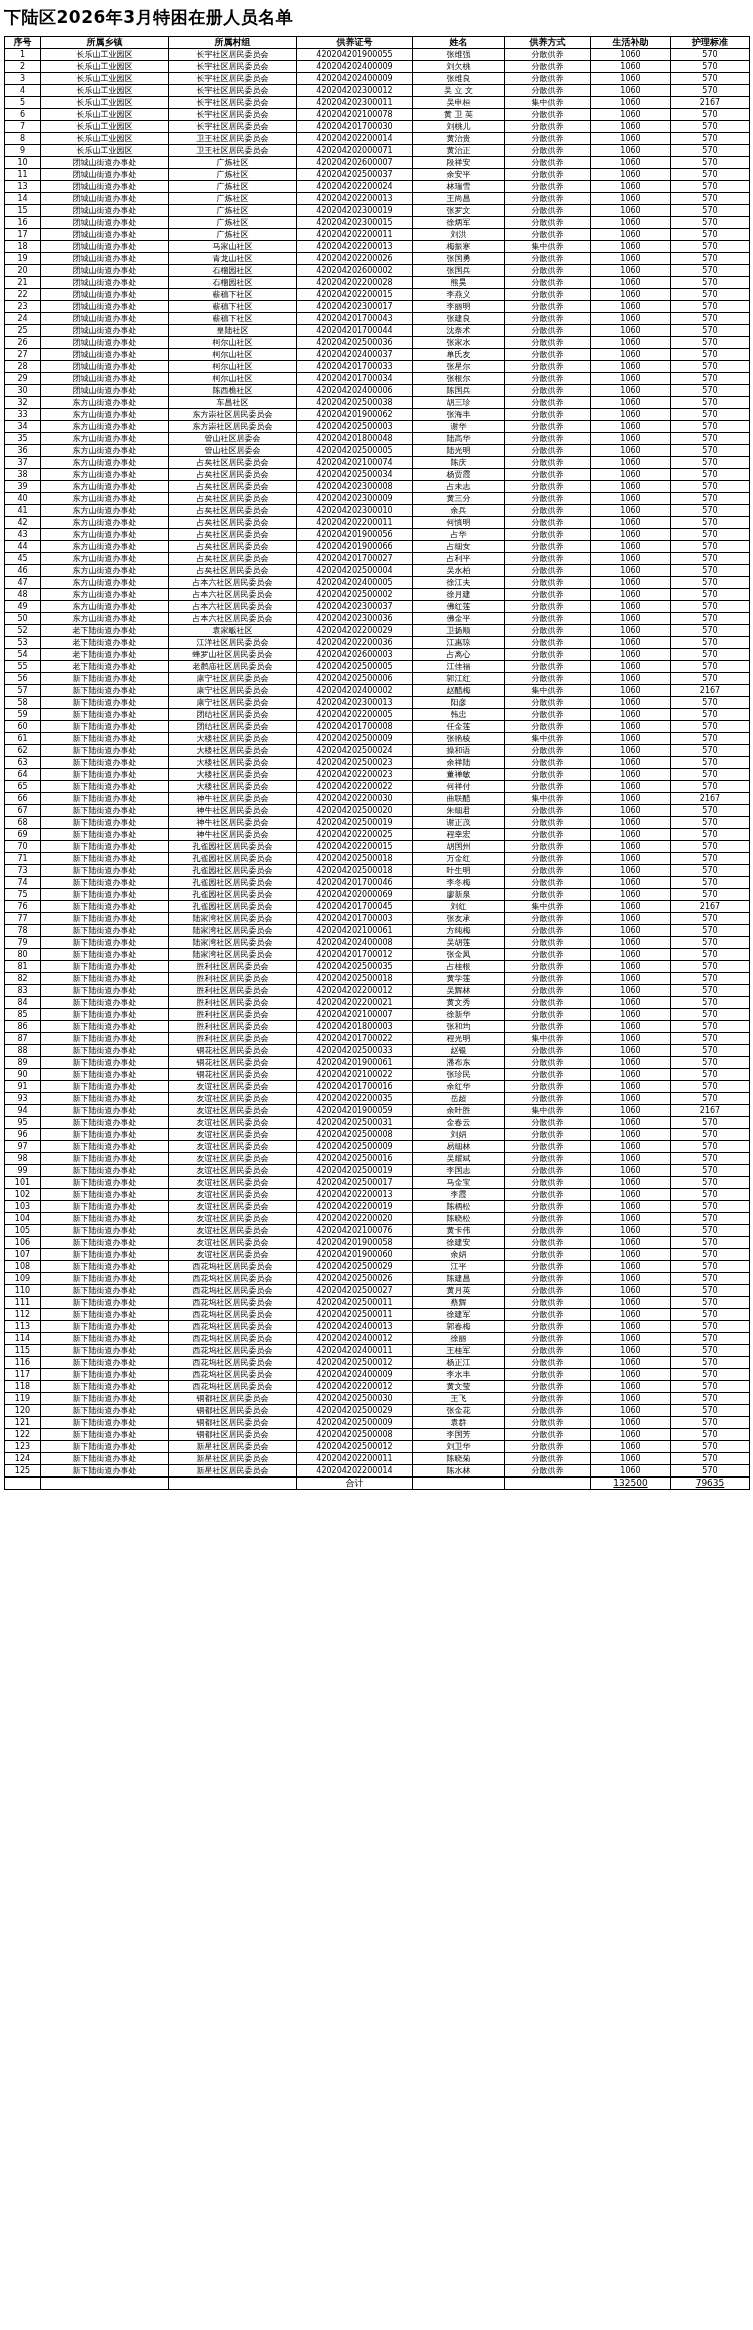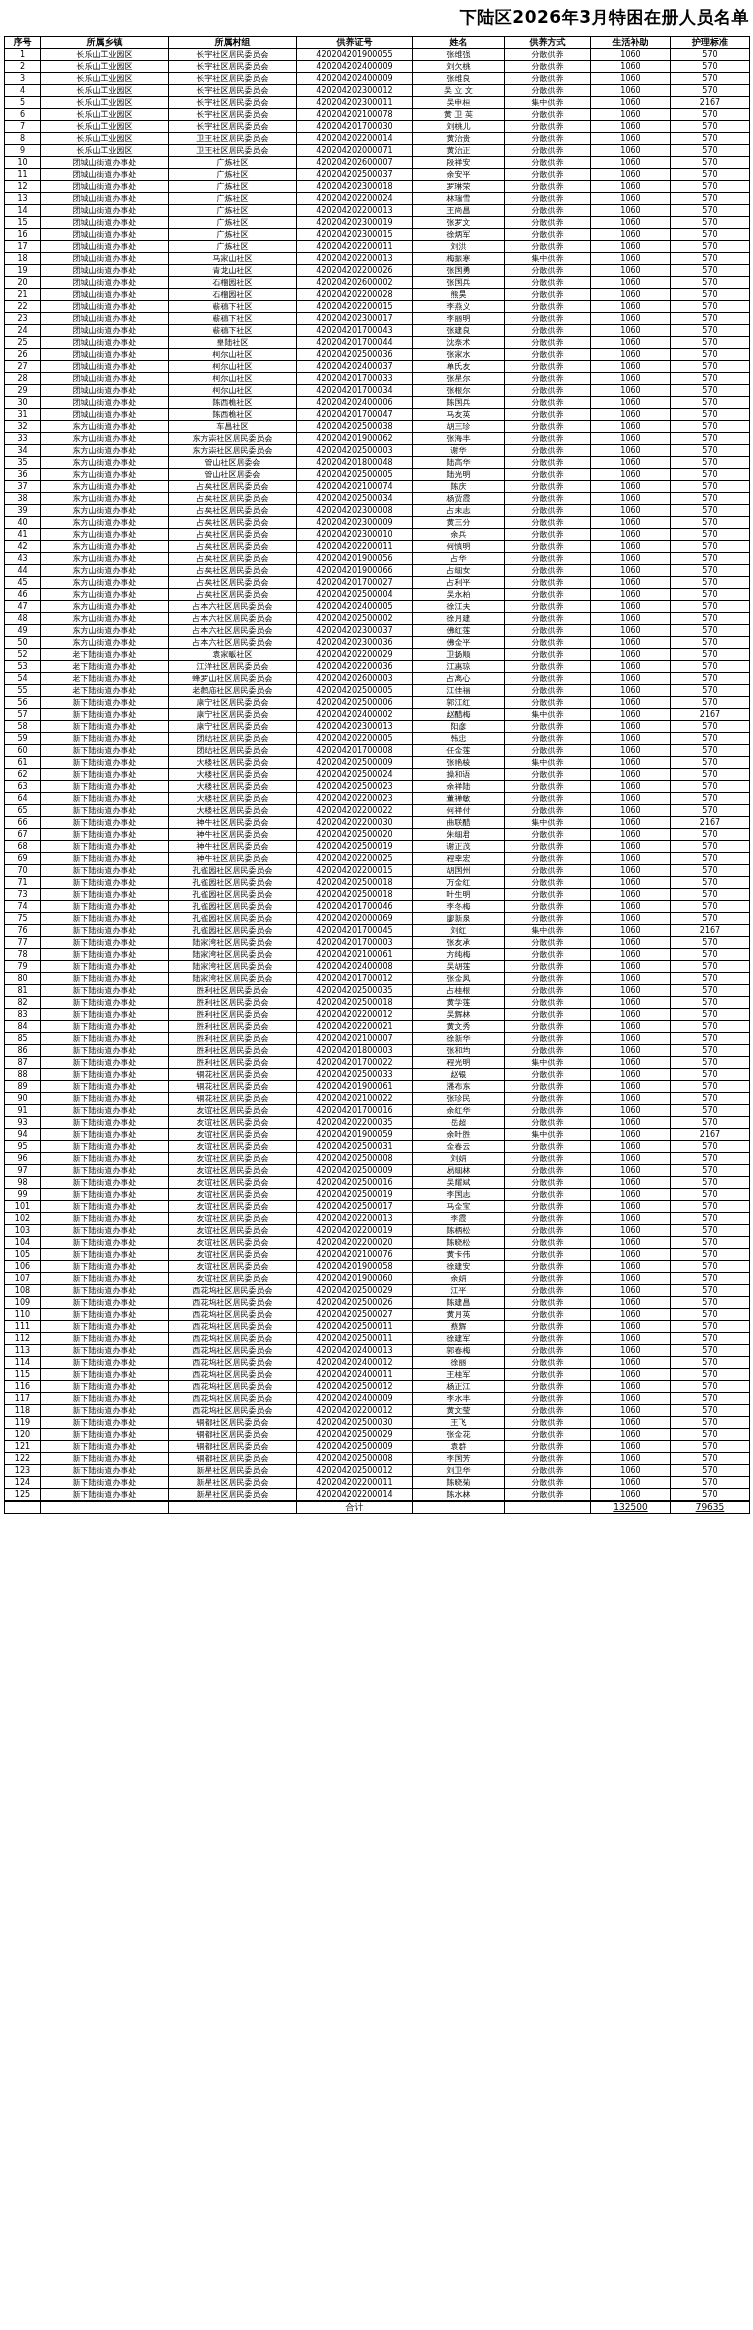--- a/index.html
+++ b/index.html
@@ -11,21 +11,21 @@
     width: 753px;
     font-family: "DejaVu Sans", "Liberation Sans", sans-serif;
     color: #000000;
   }
   .page {
     width: 753px;
     box-sizing: border-box;
     padding: 0 4px 4px 4px;
   }
   .doc-title {
-    text-align: right;
+    text-align: left;
     font-size: 17px;
     font-weight: bold;
     letter-spacing: 0.5px;
     padding: 6px 0 7px 0;
     font-family: "DejaVu Sans", "Liberation Sans", sans-serif;
   }
   table.sheet {
     border-collapse: collapse;
     width: 745px;
     table-layout: fixed;
@@ -202,30 +202,20 @@
           <td>11</td>
           <td>团城山街道办事处</td>
           <td>广炼社区</td>
           <td>420204202500037</td>
           <td>余安平</td>
           <td>分散供养</td>
           <td>1060</td>
           <td>570</td>
         </tr>
         <tr>
-          <td>12</td>
-          <td>团城山街道办事处</td>
-          <td>广炼社区</td>
-          <td>420204202300018</td>
-          <td>罗琳荣</td>
-          <td>分散供养</td>
-          <td>1060</td>
-          <td>570</td>
-        </tr>
-        <tr>
           <td>13</td>
           <td>团城山街道办事处</td>
           <td>广炼社区</td>
           <td>420204202200024</td>
           <td>林瑞雪</td>
           <td>分散供养</td>
           <td>1060</td>
           <td>570</td>
         </tr>
         <tr>
@@ -387,30 +377,20 @@
           <td>分散供养</td>
           <td>1060</td>
           <td>570</td>
         </tr>
         <tr>
           <td>30</td>
           <td>团城山街道办事处</td>
           <td>陈西樵社区</td>
           <td>420204202400006</td>
           <td>陈国兵</td>
-          <td>分散供养</td>
-          <td>1060</td>
-          <td>570</td>
-        </tr>
-        <tr>
-          <td>31</td>
-          <td>团城山街道办事处</td>
-          <td>陈西樵社区</td>
-          <td>420204201700047</td>
-          <td>马友英</td>
           <td>分散供养</td>
           <td>1060</td>
           <td>570</td>
         </tr>
         <tr>
           <td>32</td>
           <td>东方山街道办事处</td>
           <td>车昌社区</td>
           <td>420204202500038</td>
           <td>胡三珍</td>

